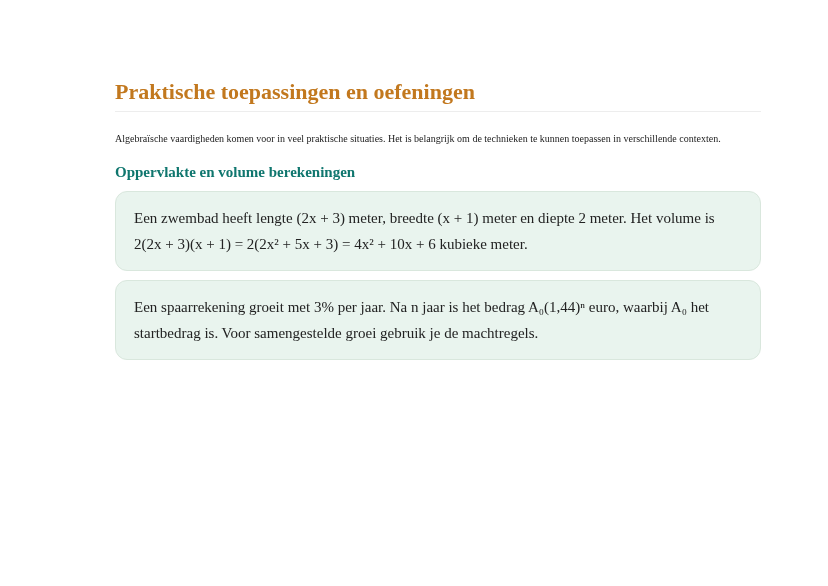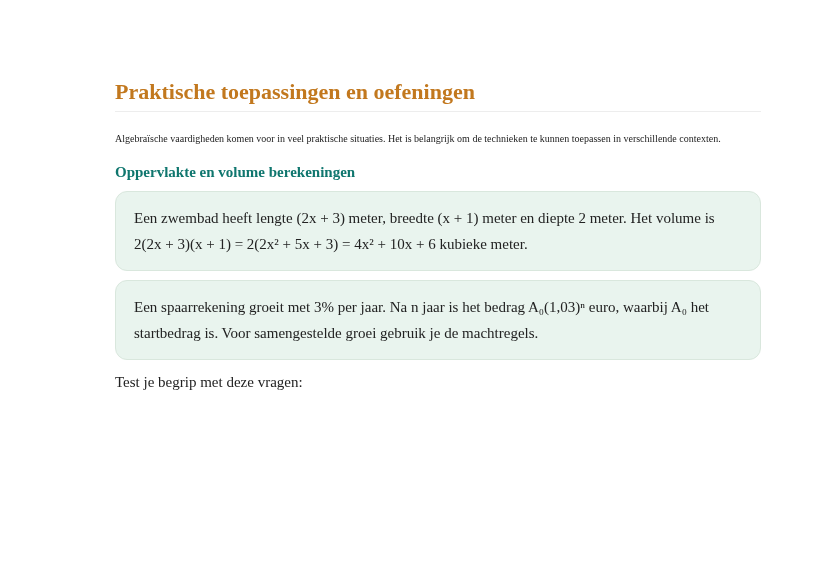--- a/index.html
+++ b/index.html
@@ -71,22 +71,21 @@
   <p class="intro">Algebraïsche vaardigheden komen voor in veel praktische situaties. Het is belangrijk om de technieken te kunnen toepassen in verschillende contexten.</p>
 
   <h2 class="section-heading first">Oppervlakte en volume berekeningen</h2>
 
   <div class="note-box">
     <span>Een zwembad heeft lengte (2x + 3) meter, breedte (x + 1) meter en diepte 2 meter. Het volume is 2(2x + 3)(x + 1) = 2(2x² + 5x + 3) = 4x² + 10x + 6 kubieke meter.</span>
   </div>
 
 
   <div class="note-box">
-    <span>Een spaarrekening groeit met 3% per jaar. Na n jaar is het bedrag A₀(1,03)ⁿ euro, waarbij A₀ het startbedrag is. Voor samengestelde groei gebruik je de machtregels.</span>
+    <span>Een spaarrekening groeit met 3% per jaar. Na n jaar is het bedrag A₀(1,44)ⁿ euro, waarbij A₀ het startbedrag is. Voor samengestelde groei gebruik je de machtregels.</span>
   </div>
 
 
-  <p class="lead">Test je begrip met deze vragen:</p>
 
   <div class="questions">
   </div>
 
 </div>
 
 </body></html>

